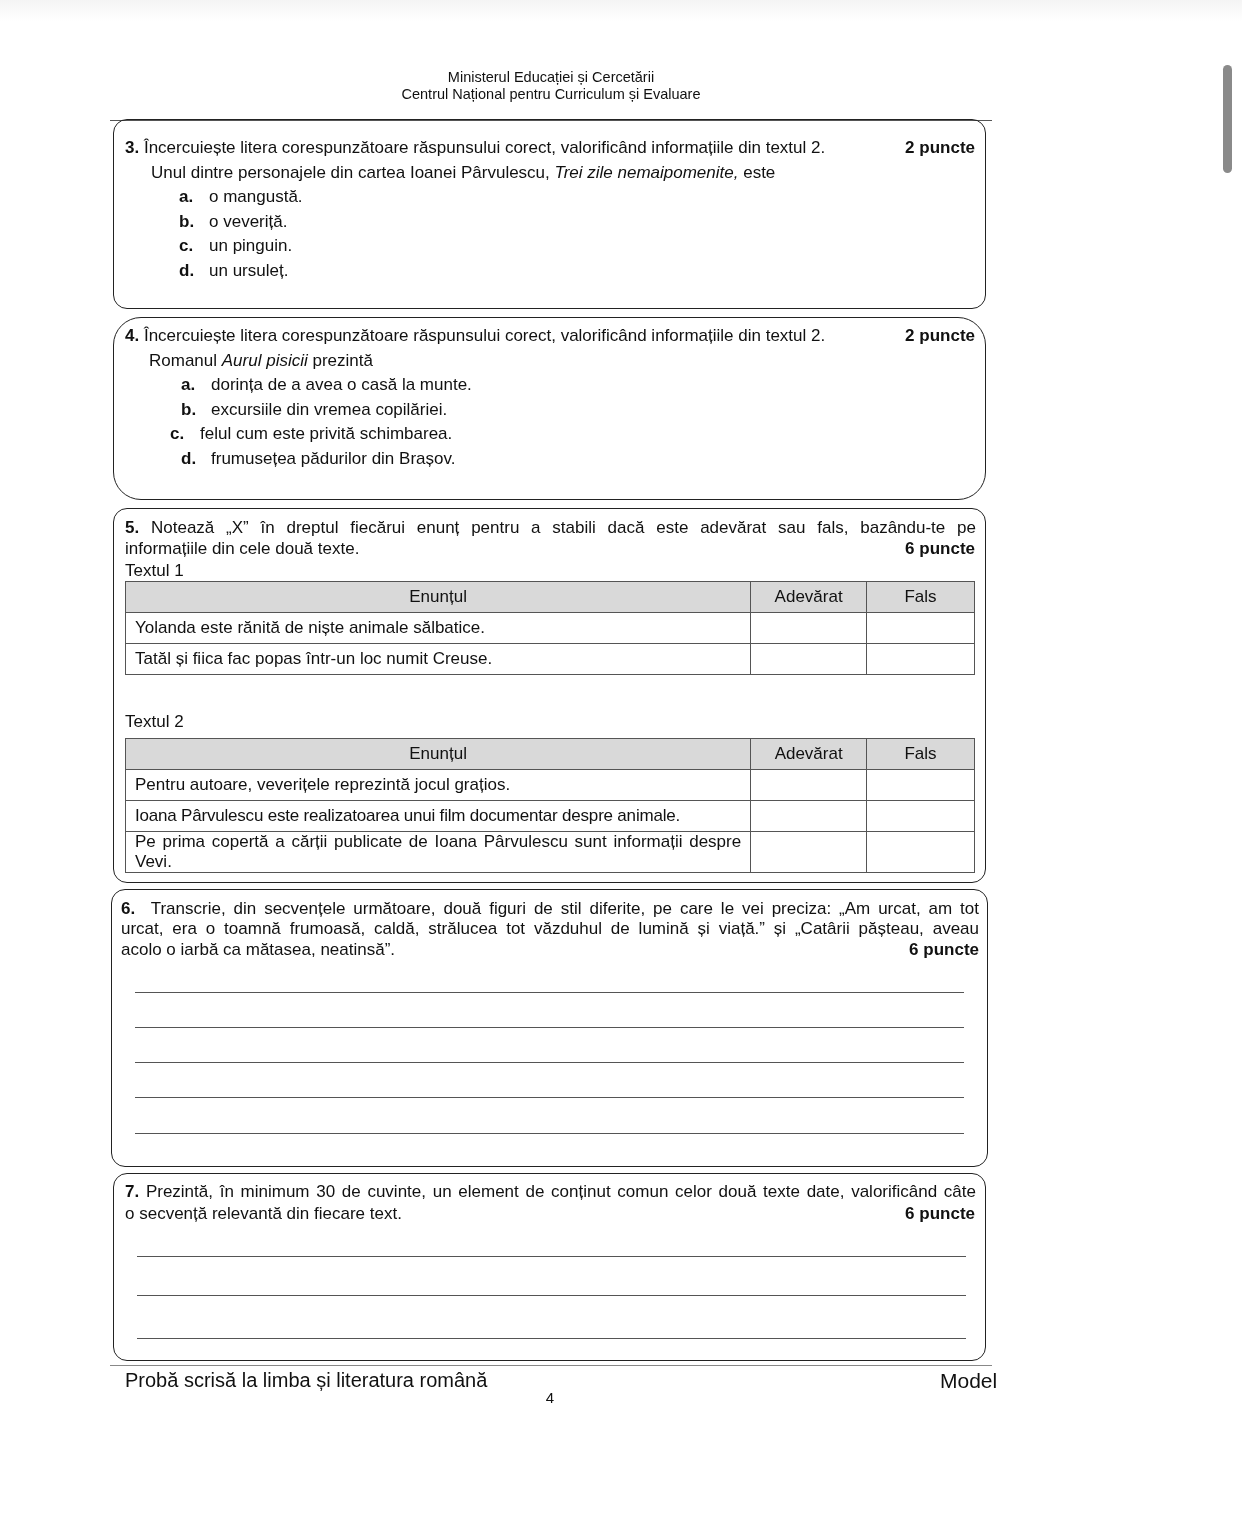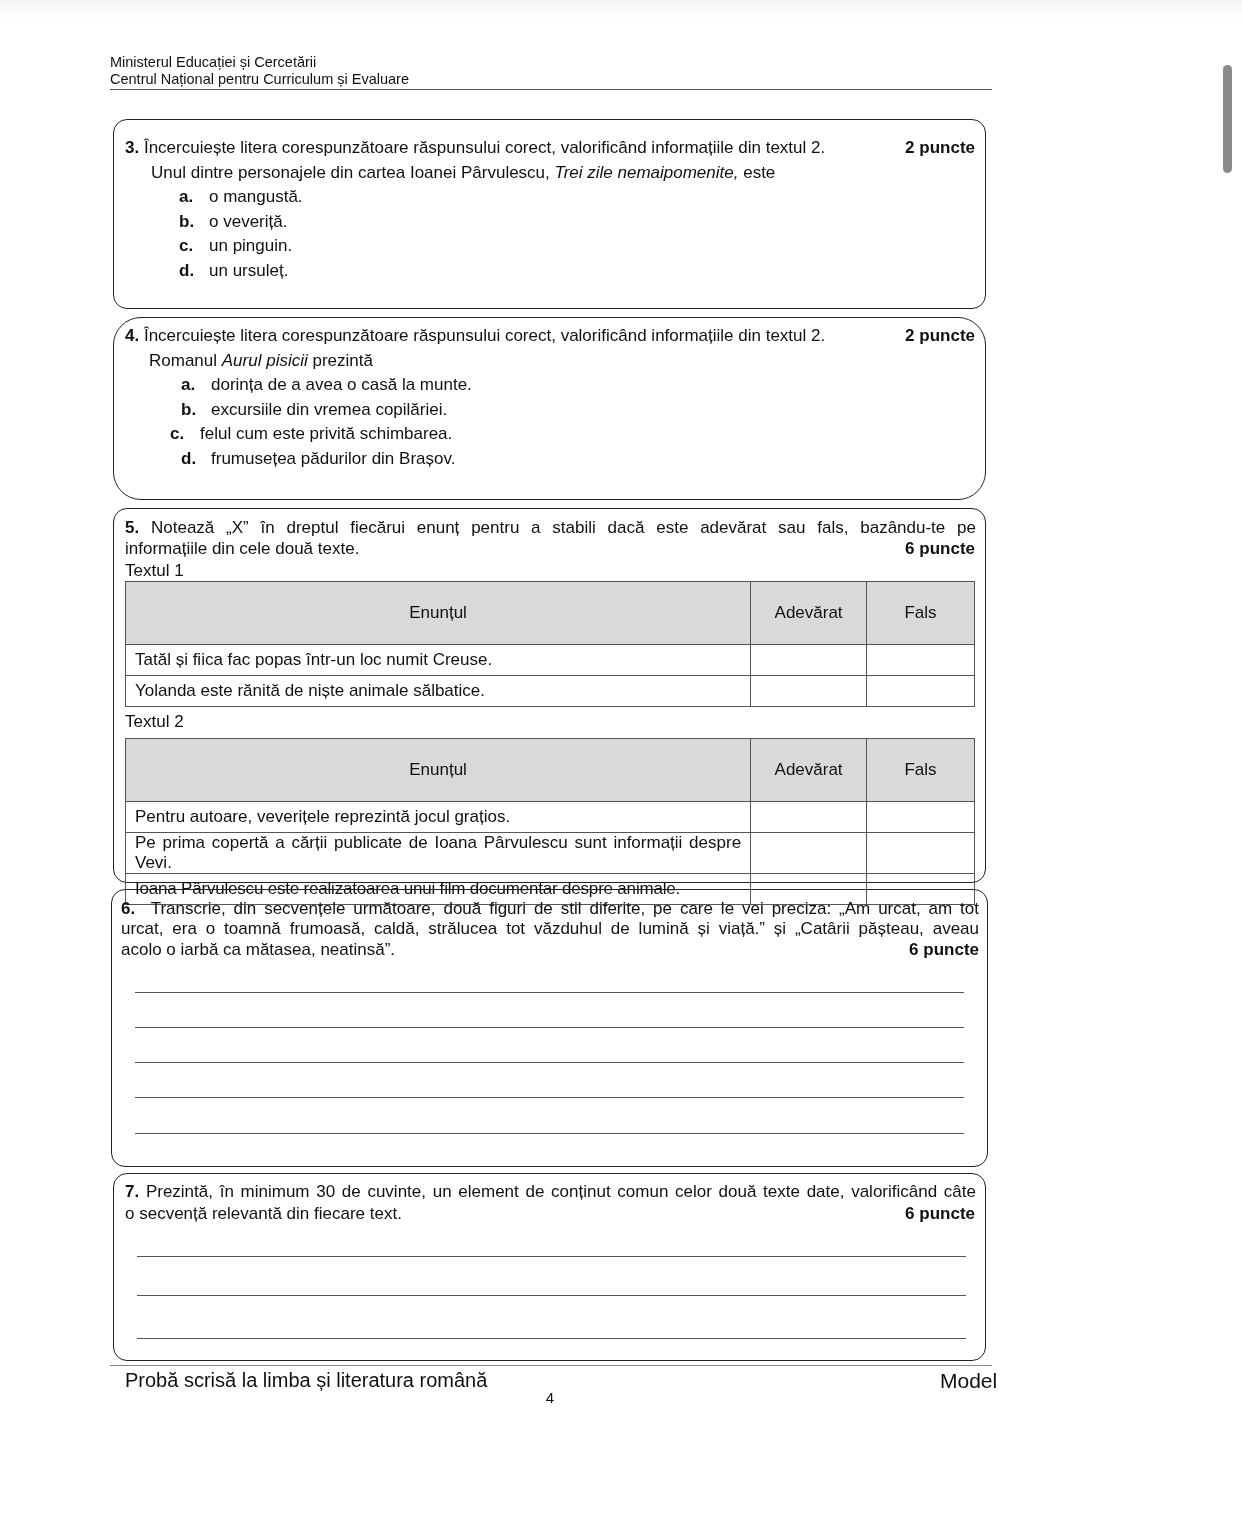--- a/index.html
+++ b/index.html
@@ -10,42 +10,42 @@
   }
   .topshade {
     position: absolute; left: 0; top: 0; width: 1242px; height: 22px;
     background: linear-gradient(#f4f4f4, #ffffff);
   }
   .scrollbar {
     position: absolute; left: 1223px; top: 65px; width: 9px; height: 108px;
     background: #8a8a8a; border-radius: 5px;
   }
   .header {
-    position: absolute; left: 110px; top: 54px; width: 882px;
-    font-size: 14.5px; line-height: 17px;
-    border-bottom: 1px solid #555; padding-bottom: 1px;
+    position: absolute; left: 110px; top: 69px; width: 882px;
+    text-align: center; font-size: 14.5px; line-height: 17px;
+    border-bottom: 1px solid #555; padding-bottom: 17px;
   }
   .box {
     position: absolute; left: 113px; width: 873px;
     border: 1.5px solid #222; border-radius: 14px; box-sizing: border-box;
   }
   .qline { position: absolute; font-size: 17px; line-height: 22px; white-space: nowrap; }
   .qnum { font-weight: bold; }
   .pts { position: absolute; right: 10px; font-weight: bold; font-size: 17px; line-height: 22px; }
   .opt { position: absolute; font-size: 17px; line-height: 24.5px; white-space: nowrap; }
   .opt .l { font-weight: bold; display: inline-block; width: 30px; }
   i { font-style: italic; }
   .just { position: absolute; font-size: 17px; line-height: 21.5px; text-align: justify; text-align-last: justify; }
   table.tf {
     position: absolute; left: 11px; width: 850px; border-collapse: collapse;
     font-size: 17px;
   }
   table.tf th {
     background: #d9d9d9; font-weight: normal; height: 30px;
-    border: 1px solid #555; text-align: center; padding: 16px;
+    border: 1px solid #555; text-align: center; padding: 0;
   }
   table.tf td { border: 1px solid #555; height: 30px; padding: 0 9px; line-height: 20px; }
   table.tf td.cell { padding: 0; }
   .tlabel { position: absolute; left: 11px; font-size: 17px; }
   .ansline { position: absolute; left: 23px; width: 829px; height: 0; border-top: 1px solid #555; }
   .footer-rule { position: absolute; left: 110px; top: 1365px; width: 882px; border-top: 1.5px solid #888; }
   .footer-left { position: absolute; left: 125px; top: 1369px; font-size: 20px; }
   .footer-right { position: absolute; left: 940px; top: 1369px; font-size: 21px; }
   .pagenum { position: absolute; left: 0; width: 1100px; top: 1389px; text-align: center; font-size: 15px; }
 </style>
@@ -104,26 +104,26 @@
         <col style="width:116px">
         <col style="width:108px">
       </colgroup>
     <tbody>
         <tr>
       <th>Enunțul</th>
       <th>Adevărat</th>
       <th>Fals</th>
     </tr>
     <tr>
-      <td>Tatăl și fiica fac popas într-un loc numit Creuse.</td>
+      <td>Yolanda este rănită de niște animale sălbatice.</td>
       <td class="cell"></td>
       <td class="cell"></td>
     </tr>
     <tr>
-      <td>Yolanda este rănită de niște animale sălbatice.</td>
+      <td>Tatăl și fiica fac popas într-un loc numit Creuse.</td>
       <td class="cell"></td>
       <td class="cell"></td>
     </tr>
   </tbody>
     </table>
 
   <div class="tlabel" style="top:203px;">Textul 2</div>
   <table class="tf" style="top:229px;">
     <colgroup>
         <col style="width:626px">
@@ -135,26 +135,26 @@
       <th>Enunțul</th>
       <th>Adevărat</th>
       <th>Fals</th>
     </tr>
     <tr>
       <td>Pentru autoare, veverițele reprezintă jocul grațios.</td>
       <td class="cell"></td>
       <td class="cell"></td>
     </tr>
     <tr>
-      <td style="height:40px; text-align:justify; line-height:20px;">Pe prima copertă a cărții publicate de Ioana Pârvulescu sunt informații despre Vevi.</td>
+      <td style="letter-spacing:-0.2px;">Ioana Pârvulescu este realizatoarea unui film documentar despre animale.</td>
       <td class="cell"></td>
       <td class="cell"></td>
     </tr>
     <tr>
-      <td style="letter-spacing:-0.2px;">Ioana Pârvulescu este realizatoarea unui film documentar despre animale.</td>
+      <td style="height:40px; text-align:justify; line-height:20px;">Pe prima copertă a cărții publicate de Ioana Pârvulescu sunt informații despre Vevi.</td>
       <td class="cell"></td>
       <td class="cell"></td>
     </tr>
   </tbody>
     </table>
 </div>
 
 <div class="box" style="top:889px; left:111px; width:877px; height:278px;">
   <div class="just" style="left:9px; top:8px; width:858px;">
     <span class="qnum">6.</span>&nbsp; <span>Transcrie, din secvențele următoare, două figuri de stil diferite, pe care le vei preciza: „Am urcat, am tot</span>

